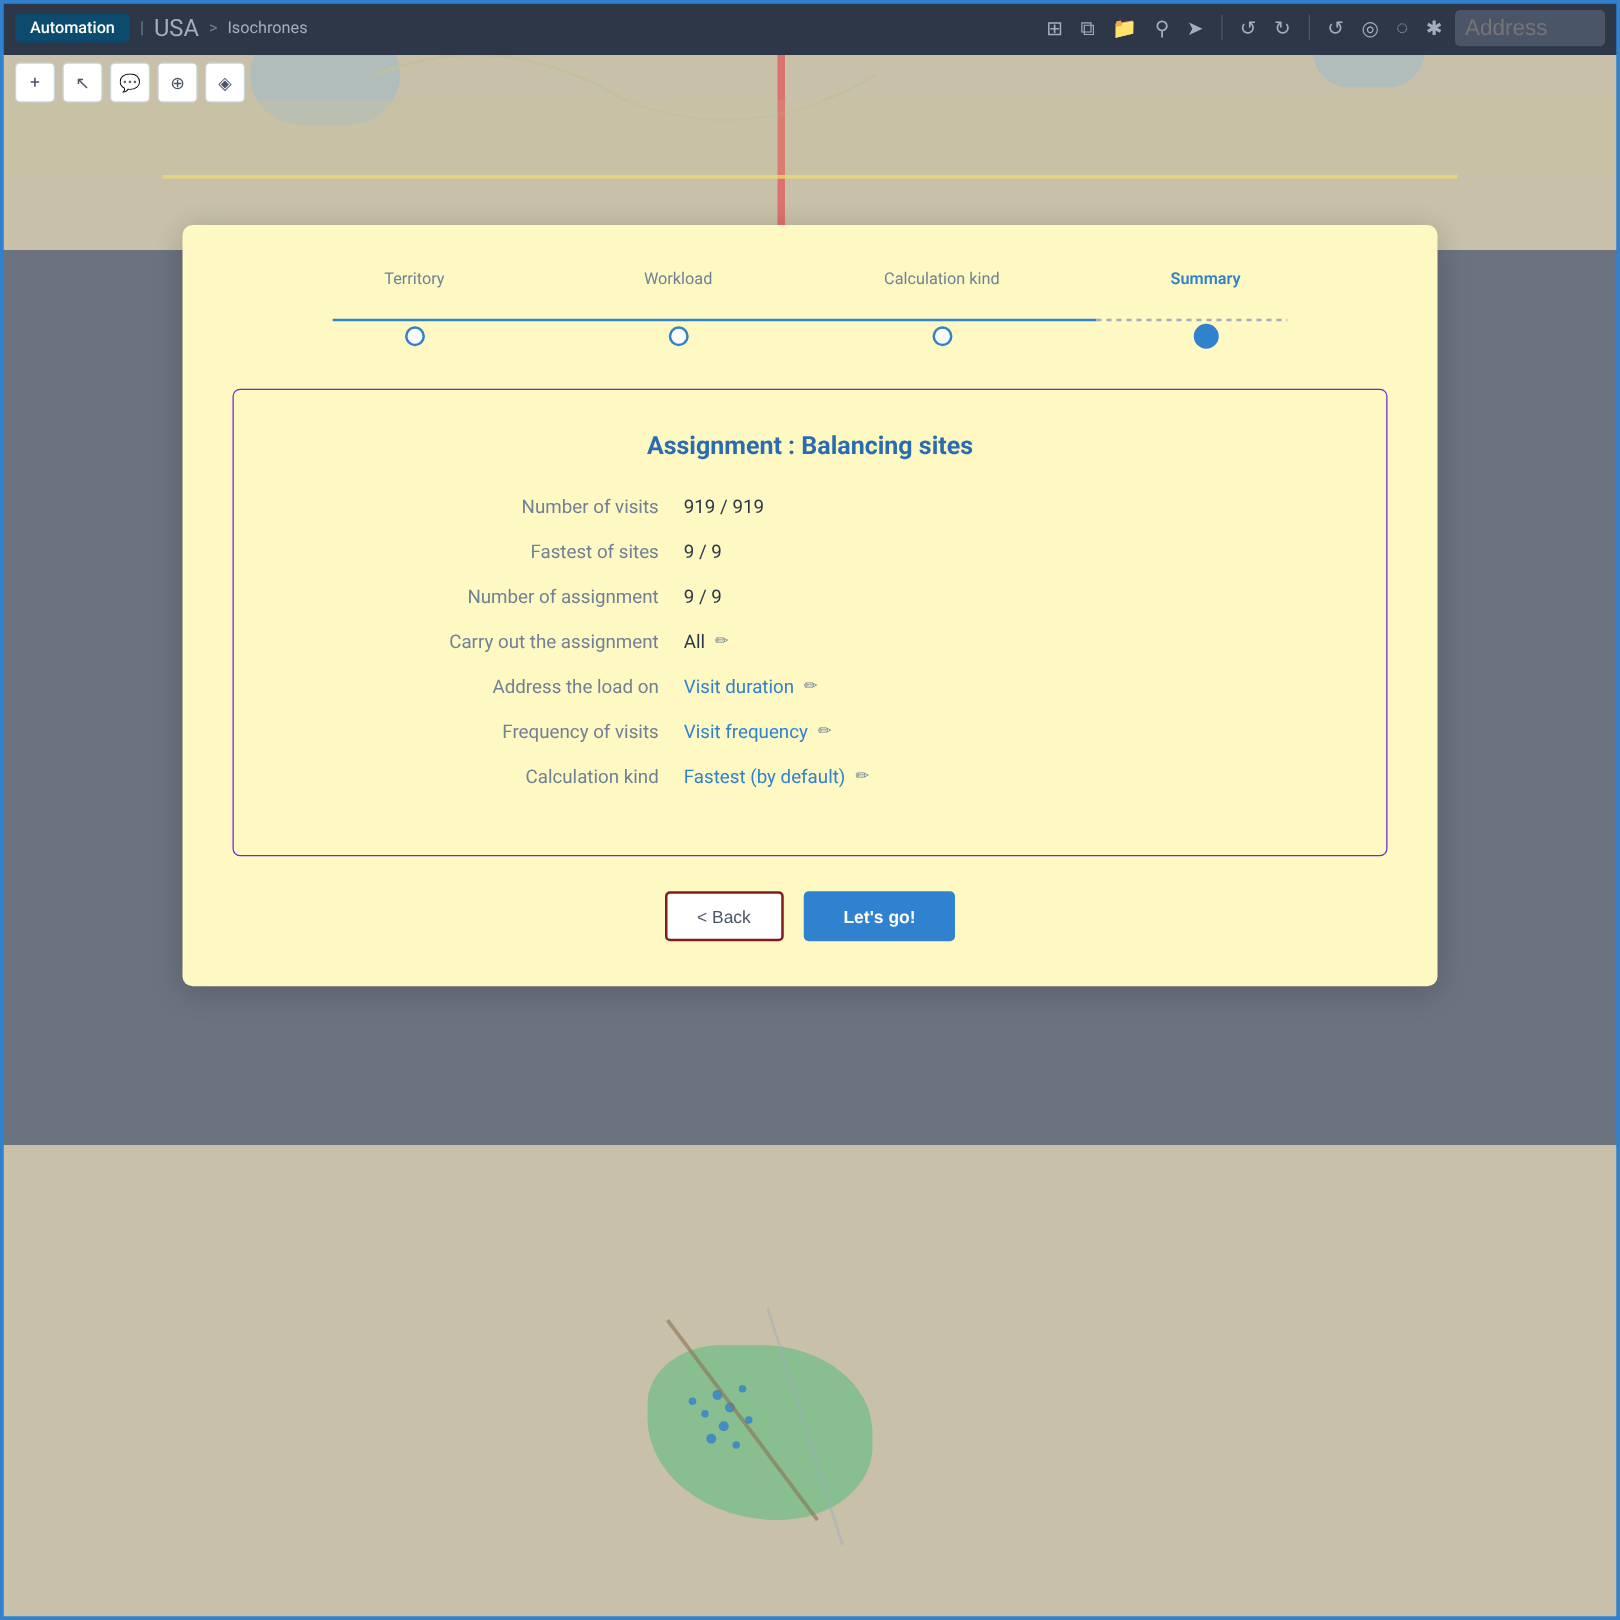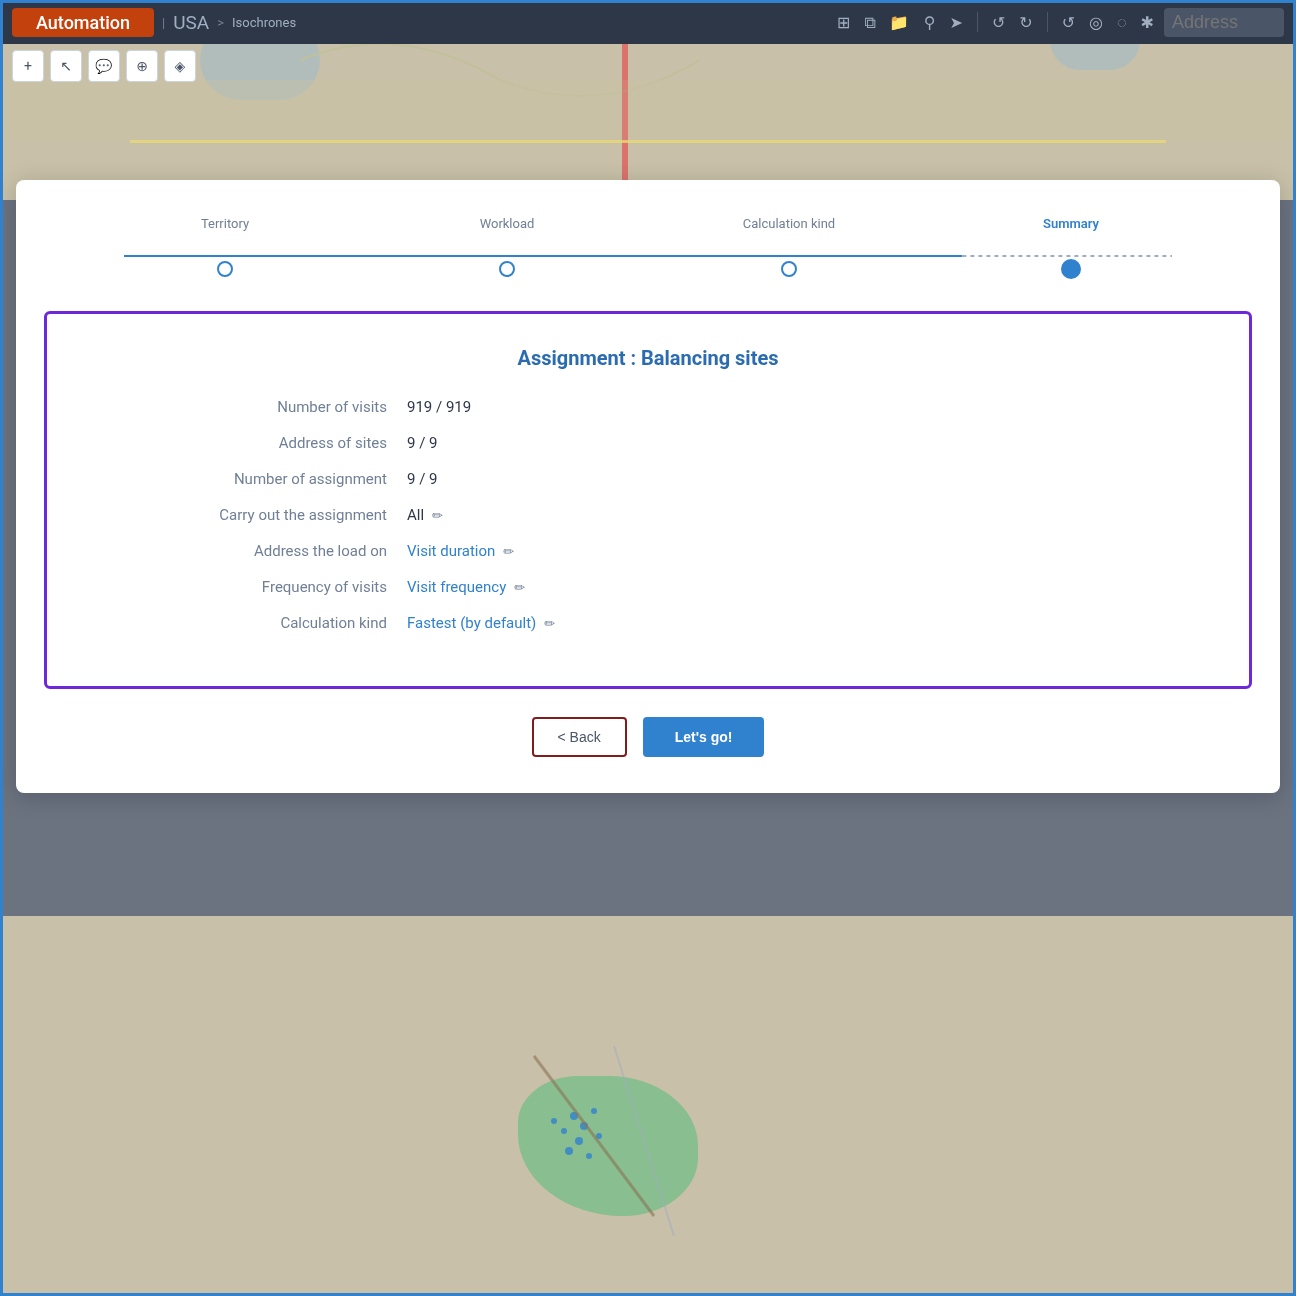--- a/index.html
+++ b/index.html
@@ -43,25 +43,25 @@
       height: 44px;
       background: #2d3748;
       display: flex;
       align-items: center;
       padding: 0 12px;
       gap: 8px;
       z-index: 10;
     }
 
     .toolbar-automation {
-      background: #c2410c;
+      background: #0c4a6e;
       color: white;
-      padding: 4px 24px;
+      padding: 4px 12px;
       border-radius: 4px;
-      font-size: 18px;
+      font-size: 13px;
       font-weight: 500;
       cursor: pointer;
     }
 
     .toolbar-sep {
       color: #718096;
       font-size: 13px;
     }
 
     .toolbar-breadcrumb {
@@ -134,26 +134,26 @@
       font-size: 14px;
       color: #4a5568;
     }
 
     
     .modal-container {
       position: absolute;
       top: 180px;
       left: 50%;
       transform: translateX(-50%);
-      width: 1264px;
-      background: #ffffff;
+      width: 1004px;
+      background: #fef9c3;
       border-radius: 8px;
       box-shadow: 0 4px 24px rgba(0,0,0,0.18);
       z-index: 20;
-      padding: 32px 28px 36px;
+      padding: 32px 40px 36px;
     }
 
     
     .stepper {
       display: flex;
       align-items: flex-start;
       justify-content: center;
       margin-bottom: 32px;
       position: relative;
     }
@@ -198,21 +198,21 @@
       margin-top: 4px;
     }
 
     .stepper-label.active {
       color: #3182ce;
       font-weight: 600;
     }
 
     
     .summary-card {
-      border: 3px solid #6d28d9;
+      border: 1px solid #6d28d9;
       border-radius: 6px;
       padding: 32px 40px 36px;
       margin-bottom: 28px;
     }
 
     .summary-title {
       text-align: center;
       font-size: 20px;
       font-weight: 700;
       color: #2b6cb0;
@@ -407,21 +407,21 @@
 
   <div class="summary-card">
     <div class="summary-title">Assignment : Balancing sites</div>
 
     <div class="summary-row">
       <div class="summary-label">Number of visits</div>
       <div class="summary-value">919 / 919</div>
     </div>
 
     <div class="summary-row">
-      <div class="summary-label">Address of sites</div>
+      <div class="summary-label">Fastest of sites</div>
       <div class="summary-value">9 / 9</div>
     </div>
 
     <div class="summary-row">
       <div class="summary-label">Number of assignment</div>
       <div class="summary-value">9 / 9</div>
     </div>
 
     <div class="summary-row">
       <div class="summary-label">Carry out the assignment</div>

